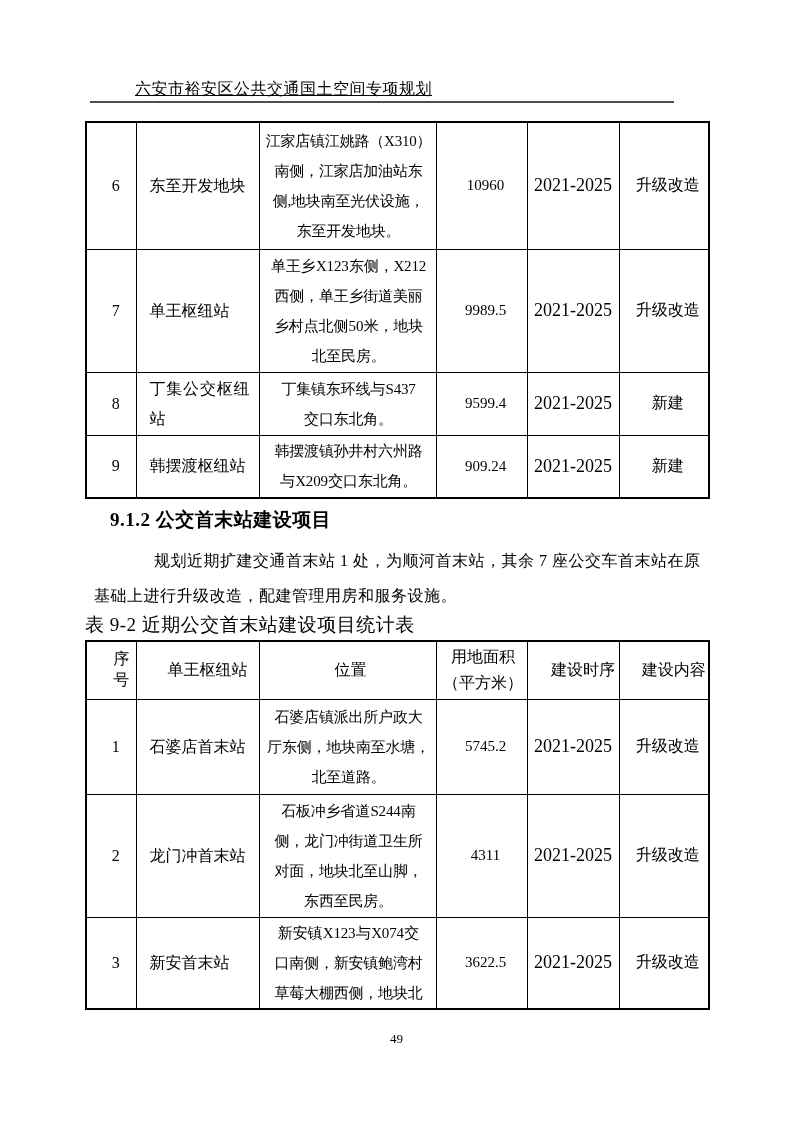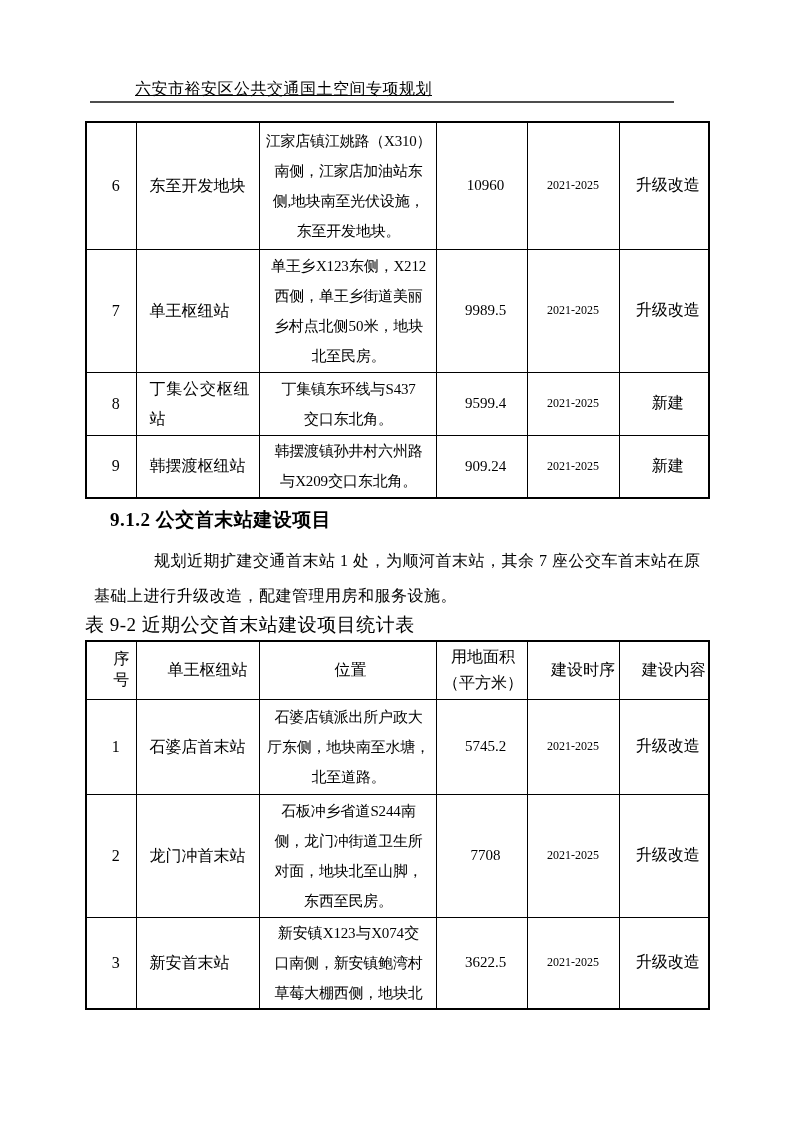--- a/index.html
+++ b/index.html
@@ -49,21 +49,21 @@
   }
   td.c-location {
     padding:0 3px 0 5px;
     white-space:pre;
     font-size:15px;
     line-height:30px;
     letter-spacing:-0.2px;
     word-spacing:-3px;
   }
   td.c-area { padding-left:8px; font-size:15px; }
-  td.c-period { padding-left:0; font-size:12px; }
+  td.c-period { padding-left:0; font-size:18px; }
   td.c-content { padding-left:8px; }
   .section-heading {
     position:absolute; left:110px; top:506px;
     font-size:19px; font-weight:bold; letter-spacing:0.5px;
     line-height:28px; white-space:nowrap;
   }
   .body-paragraph {
     position:absolute; left:94px; top:543px; width:624px;
     font-size:16px; line-height:35px;
     text-indent:60px; letter-spacing:0.5px;
@@ -177,31 +177,32 @@
           <td class="c-period">2021-2025</td>
           <td class="c-content">升级改造</td>
         </tr>
         <tr style="height: 123px;">
           <td class="c-no">2</td>
           <td class="c-name">龙门冲首末站</td>
           <td class="c-location">石板冲乡省道 S244 南
 侧，龙门冲街道卫生所
 对面，地块北至山脚，
 东西至民房。</td>
-          <td class="c-area">7708</td>
+          <td class="c-area">4311</td>
           <td class="c-period">2021-2025</td>
           <td class="c-content">升级改造</td>
         </tr>
         <tr style="height: 92px;">
           <td class="c-no">3</td>
           <td class="c-name">新安首末站</td>
           <td class="c-location">新安镇 X123 与 X074 交
 口南侧，新安镇鲍湾村
 草莓大棚西侧，地块北</td>
           <td class="c-area">3622.5</td>
           <td class="c-period">2021-2025</td>
           <td class="c-content">升级改造</td>
         </tr>
       </tbody>
   </table>
 
+  <div class="page-number">49</div>
 
 </div>
 
 </body></html>

